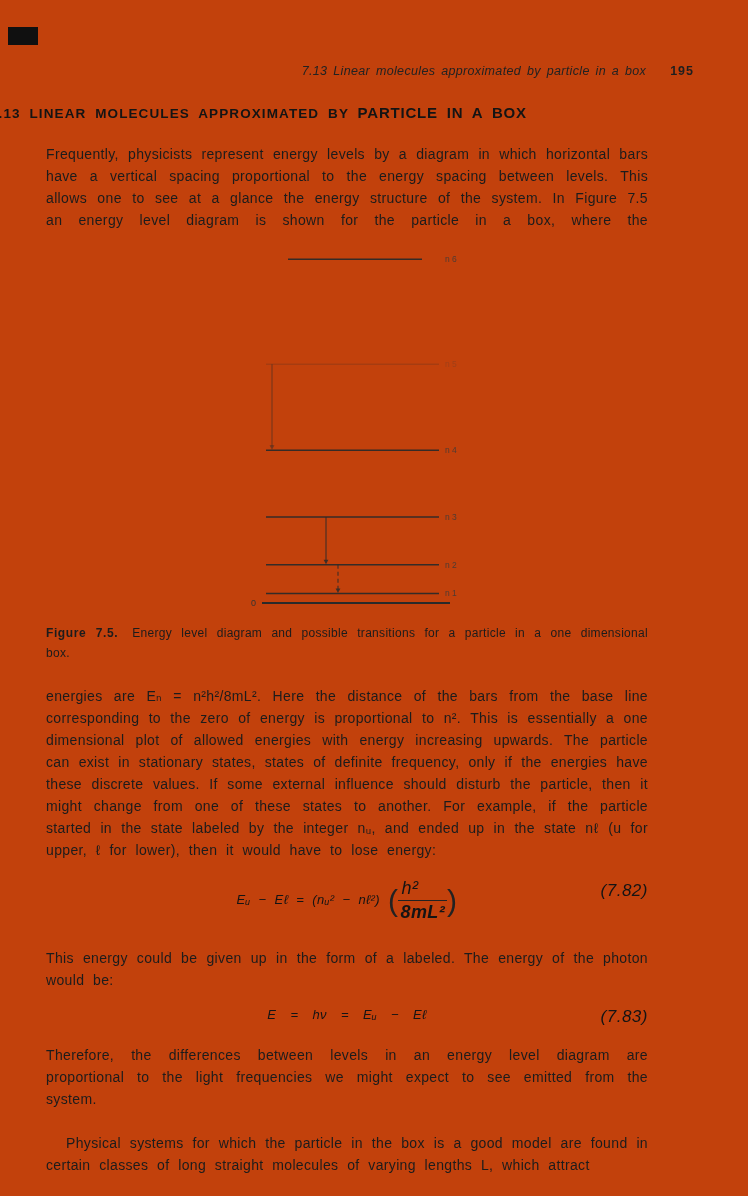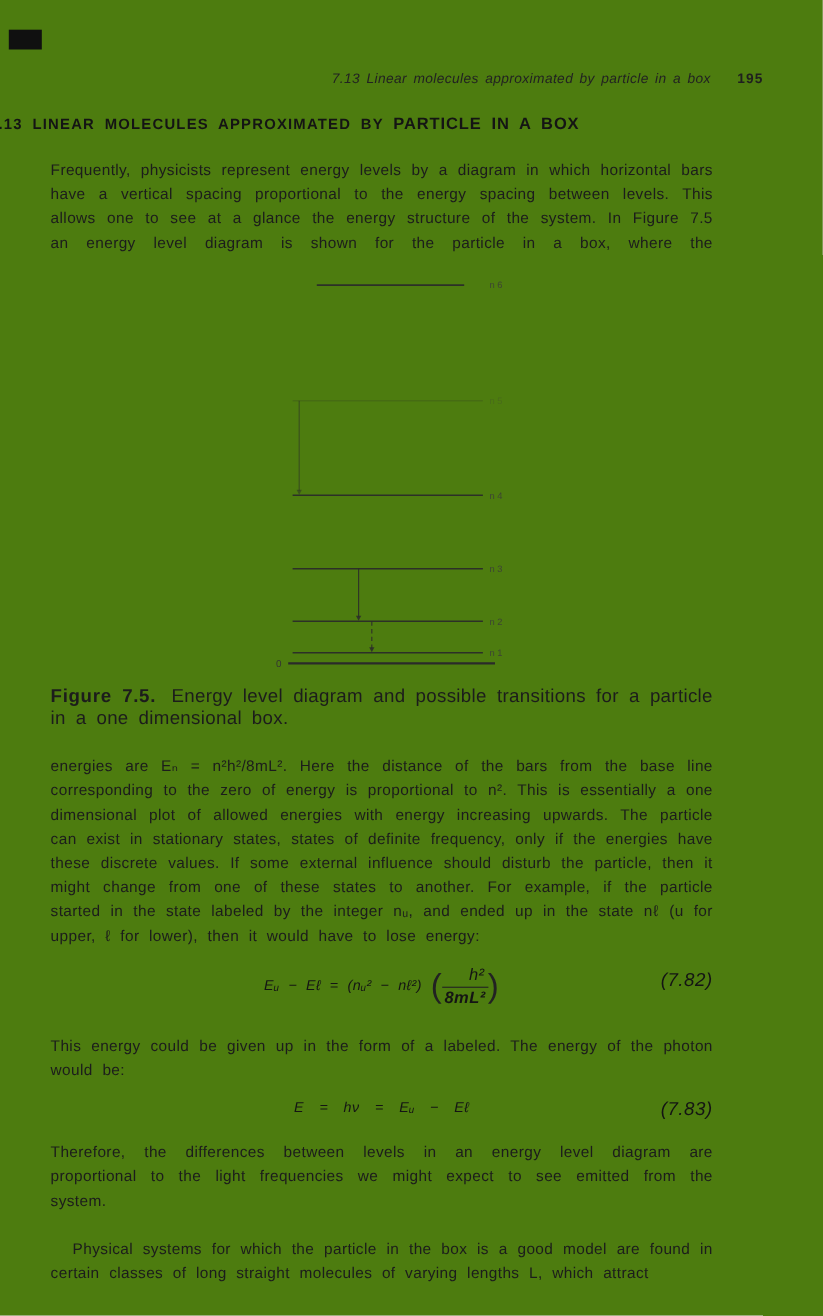--- a/index.html
+++ b/index.html
@@ -1,19 +1,19 @@
 <!DOCTYPE html>
 <html><head>
 <meta charset="utf-8">
 <style>
   * { margin:0; padding:0; box-sizing:border-box; }
   html,body { background:#d9d7d2; }
   .page {
     width:748px; height:1196px; margin:0 auto; position:relative; overflow:hidden;
-    background:#4d7c0f; color:#1f1f1f;
+    background:#c2410c; color:#1f1f1f;
     font-family:"Liberation Sans","DejaVu Sans",sans-serif;
   }
   .artifact { position:absolute; left:8px; top:27px; width:30px; height:18px; background:#101010; }
   .running-head { padding:64px 54px 0 46px; text-align:right; font-size:12.5px; white-space:nowrap; }
   .running-title { font-style:italic; letter-spacing:.35px; word-spacing:2px; color:#222; }
   .page-number { font-weight:bold; margin-left:24px; letter-spacing:1px; }
   .content { padding:0 100px 0 46px; }
   .section-heading {
     margin:26px 0 0 -56px; font-size:13.5px; font-weight:bold;
     letter-spacing:1.1px; word-spacing:4px; white-space:nowrap; color:#141414;
@@ -21,34 +21,34 @@
   .section-heading .hb { font-size:15px; letter-spacing:.8px; }
   p.body {
     font-size:14px; line-height:22px; letter-spacing:.35px; word-spacing:4.5px;
     text-align:justify; color:#1c1c1c; margin-top:22px;
   }
   p.cont { text-align-last:justify; }
   p.indent { text-indent:20px; }
   .figure-diagram { position:relative; height:372px; margin-top:10px; }
   .figure-diagram svg { position:absolute; left:204px; top:0; }
   .caption {
-    margin-top:10px; font-size:17px; line-height:20px; letter-spacing:.3px;
+    margin-top:10px; font-size:12px; line-height:20px; letter-spacing:.3px;
     word-spacing:4px; text-align:justify; color:#1c1c1c;
   }
   .caption .cap-label { font-weight:bold; letter-spacing:.6px; margin-right:14px; }
   .equation {
     position:relative; margin:16px 0 8px; text-align:center;
     font-size:13px; font-style:italic; letter-spacing:.4px; word-spacing:4px; color:#141414;
   }
   .eq-tag {
     position:absolute; right:0; top:4px; font-size:17px; font-style:italic; letter-spacing:.5px;
   }
   .frac {
-    display:inline-flex; flex-direction:column; text-align:right; vertical-align:middle;
-    font-size:15px; line-height:1.3; font-style:italic;
+    display:inline-flex; flex-direction:column; text-align:left; vertical-align:middle;
+    font-size:18px; line-height:1.3; font-style:italic;
   }
   .frac .num { border-bottom:1.3px solid #222; padding:0 3px; }
   .frac .den { padding:0 2px; font-weight:700; }
   .bigp { font-size:30px; font-weight:400; vertical-align:middle; font-style:normal; color:#222; }
   .eq-inline { word-spacing:10px; }
 </style>
 </head>
 <body>
 
 <div class="page">

